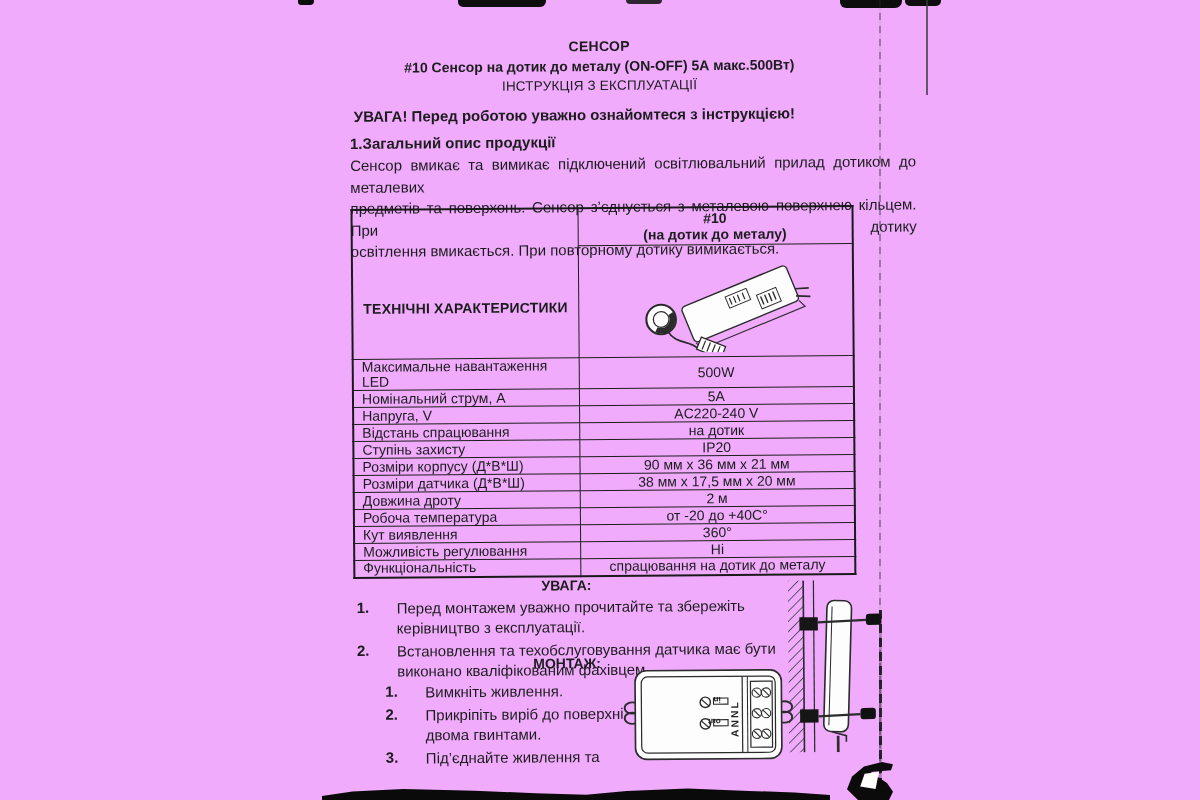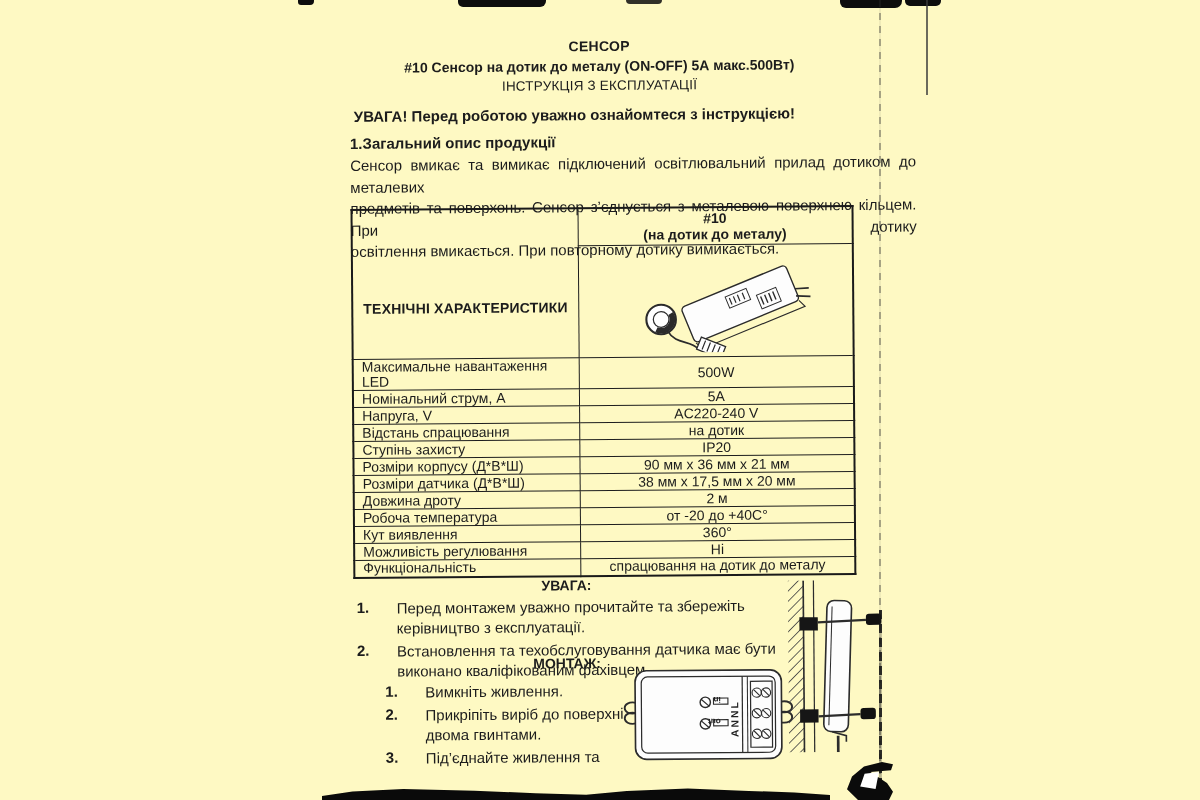--- a/index.html
+++ b/index.html
@@ -1,18 +1,18 @@
 <!DOCTYPE html>
 <html><head>
 <meta charset="utf-8">
 <style>
   * { margin:0; padding:0; box-sizing:border-box; }
   html,body { width:1200px; height:800px; overflow:hidden; background:#ffffff;
     font-family:"Liberation Sans", sans-serif; color:#1c1c1c; }
-  .paper { position:absolute; inset:0; background:#fef9c3;padding-left:28px; }
+  .paper { position:absolute; inset:0; background:#f0abfc;padding-left:28px; }
   .doc { position:absolute; inset:0; transform:rotate(-0.45deg); transform-origin:600px 400px; }
 
   
   .title-block { position:absolute; left:352px; top:38px; width:500px; text-align:center; }
   .t1 { font-size:14px; font-weight:bold; letter-spacing:.3px; }
   .t2 { font-size:14px; font-weight:bold; margin-top:4px; }
   .t3 { font-size:13.5px; margin-top:4px; letter-spacing:.2px; }
   .warning { position:absolute; left:356px; top:106px; font-size:15px; font-weight:bold; }
 
   

